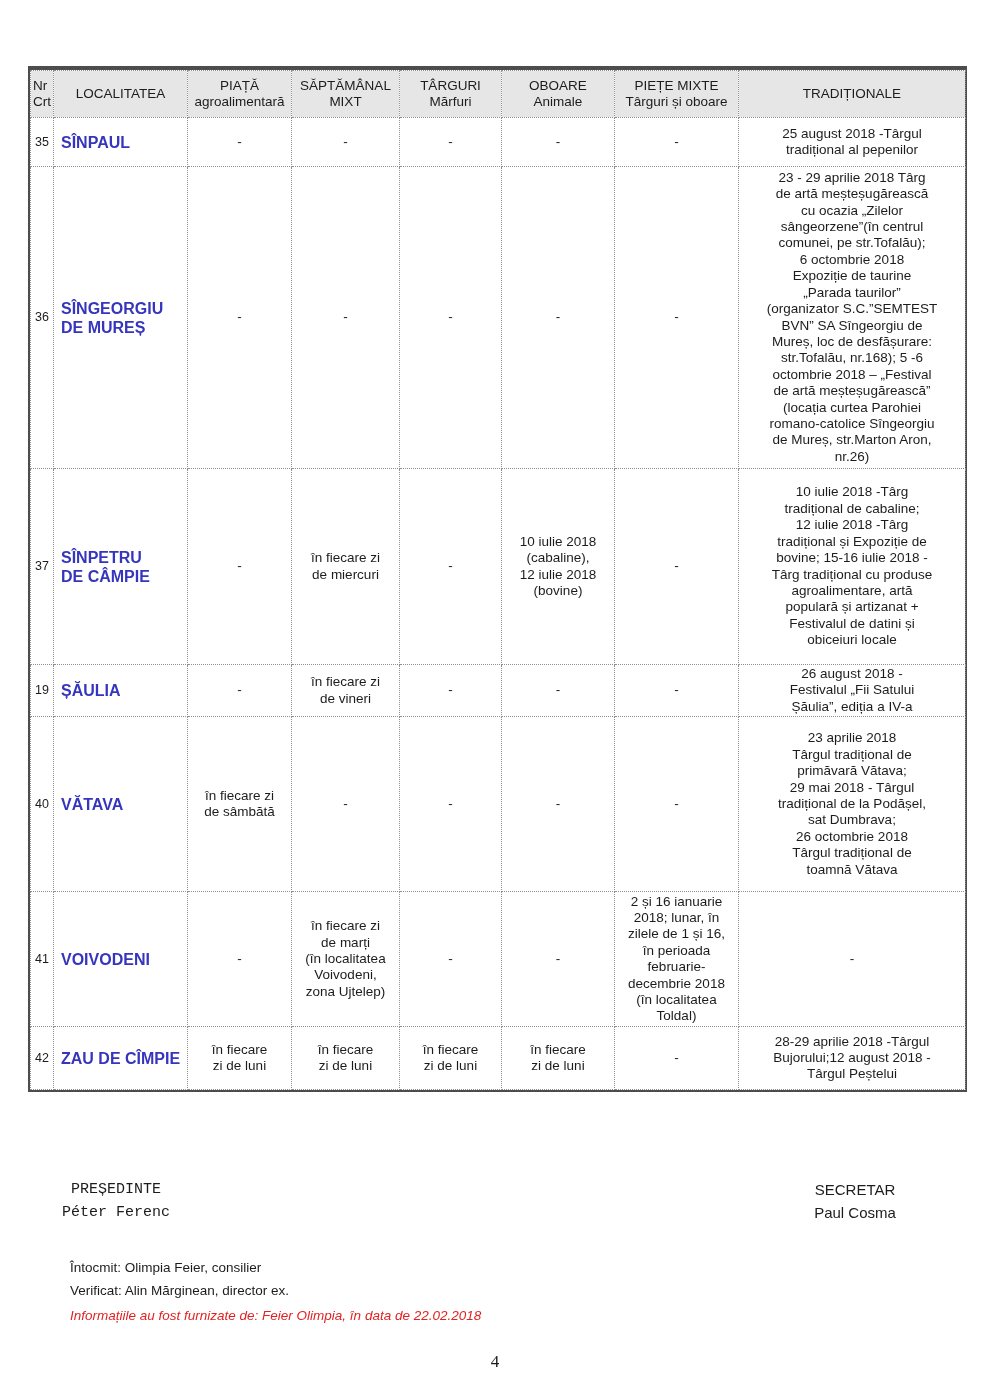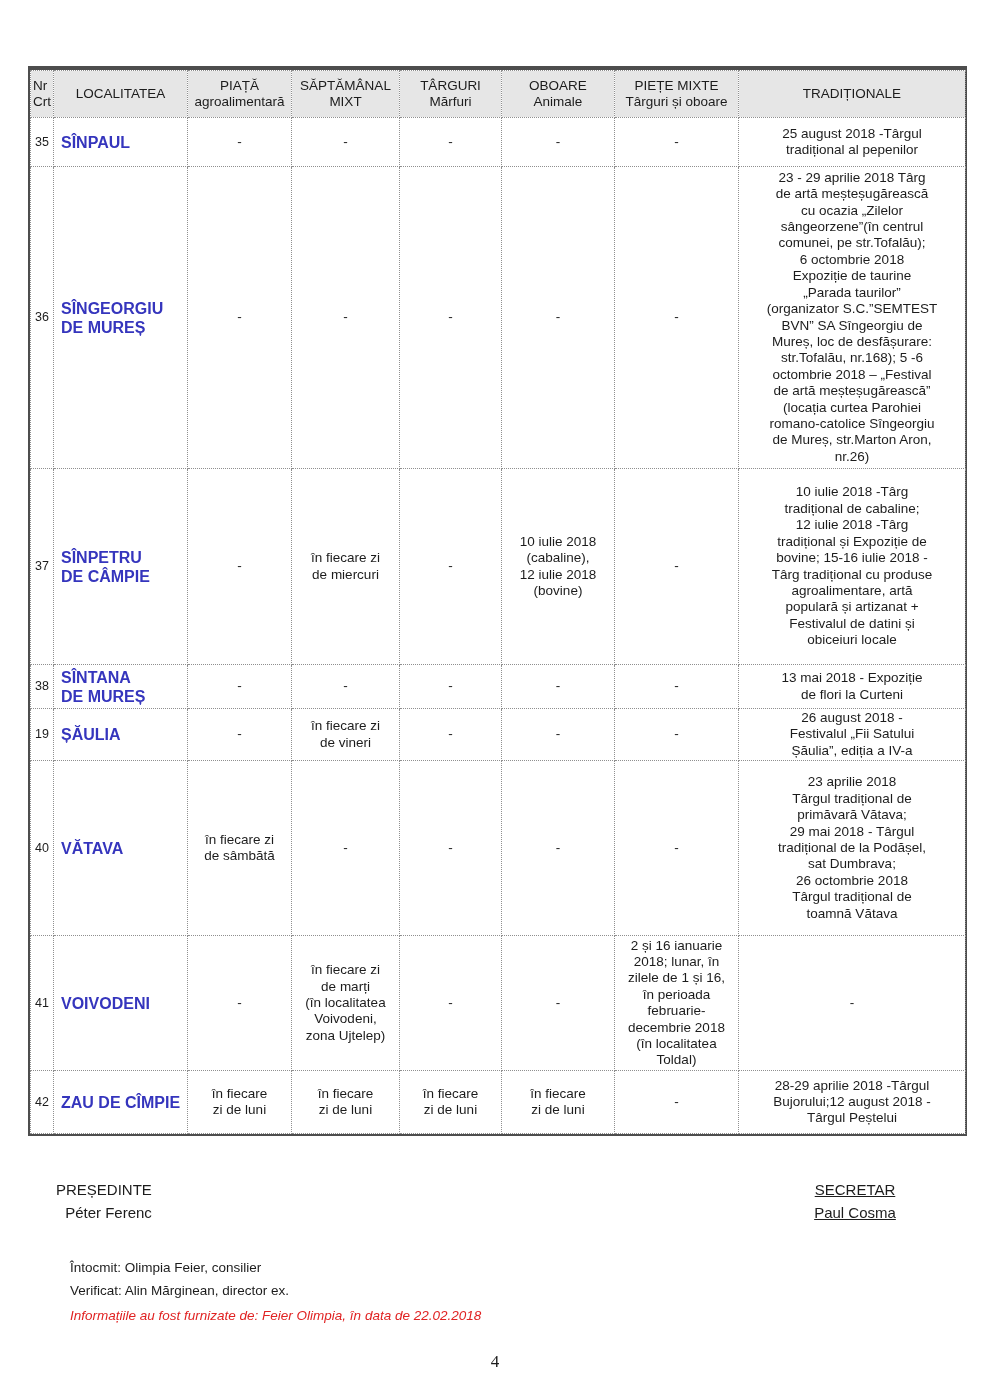--- a/index.html
+++ b/index.html
@@ -54,22 +54,22 @@
   tr.r3{height:44px;}
   tr.r4{height:52px;}
   tr.r5{height:175px;}
   tr.r6{height:135px;}
   tr.r7{height:63px;}
   .sig{
     position:absolute;
     font-size:15px;
     line-height:23px;
   }
-  .sig.left{left:56px;top:1178px;text-align:right;}
-  .sig.right{left:780px;top:1178px;width:150px;text-align:center;text-decoration:underline;}
+  .sig.left{left:62px;top:1178px;text-align:center;font-family:Liberation Mono, monospace;}
+  .sig.right{left:780px;top:1178px;width:150px;text-align:center;}
   .notes{
     position:absolute;left:70px;top:1256px;
     font-size:13.5px;line-height:23px;
   }
   .red-note{
     position:absolute;left:70px;top:1308px;
     font-size:13.5px;
     font-style:italic;
     font-weight:normal;
     color:var(--note_red,#e02222);
@@ -171,32 +171,20 @@
 tradițional de cabaline;
 12  iulie 2018 -Târg
 tradițional și Expoziție de
 bovine; 15-16 iulie 2018 -
 Târg tradițional cu produse
 agroalimentare, artă
 populară și artizanat +
 Festivalul de datini și
 obiceiuri locale</td>
       </tr>
-      <tr class="r3">
-        <td class="num">38</td>
-        <td class="loc">SÎNTANA
-DE MUREȘ</td>
-        <td>-</td>
-        <td>-</td>
-        <td>-</td>
-        <td>-</td>
-        <td>-</td>
-        <td>13 mai 2018 - Expoziție
-de flori la Curteni</td>
-      </tr>
       <tr class="r4">
         <td class="num">19</td>
         <td class="loc">ȘĂULIA</td>
         <td>-</td>
         <td>în fiecare zi
 de vineri</td>
         <td>-</td>
         <td>-</td>
         <td>-</td>
         <td>26 august 2018 -

